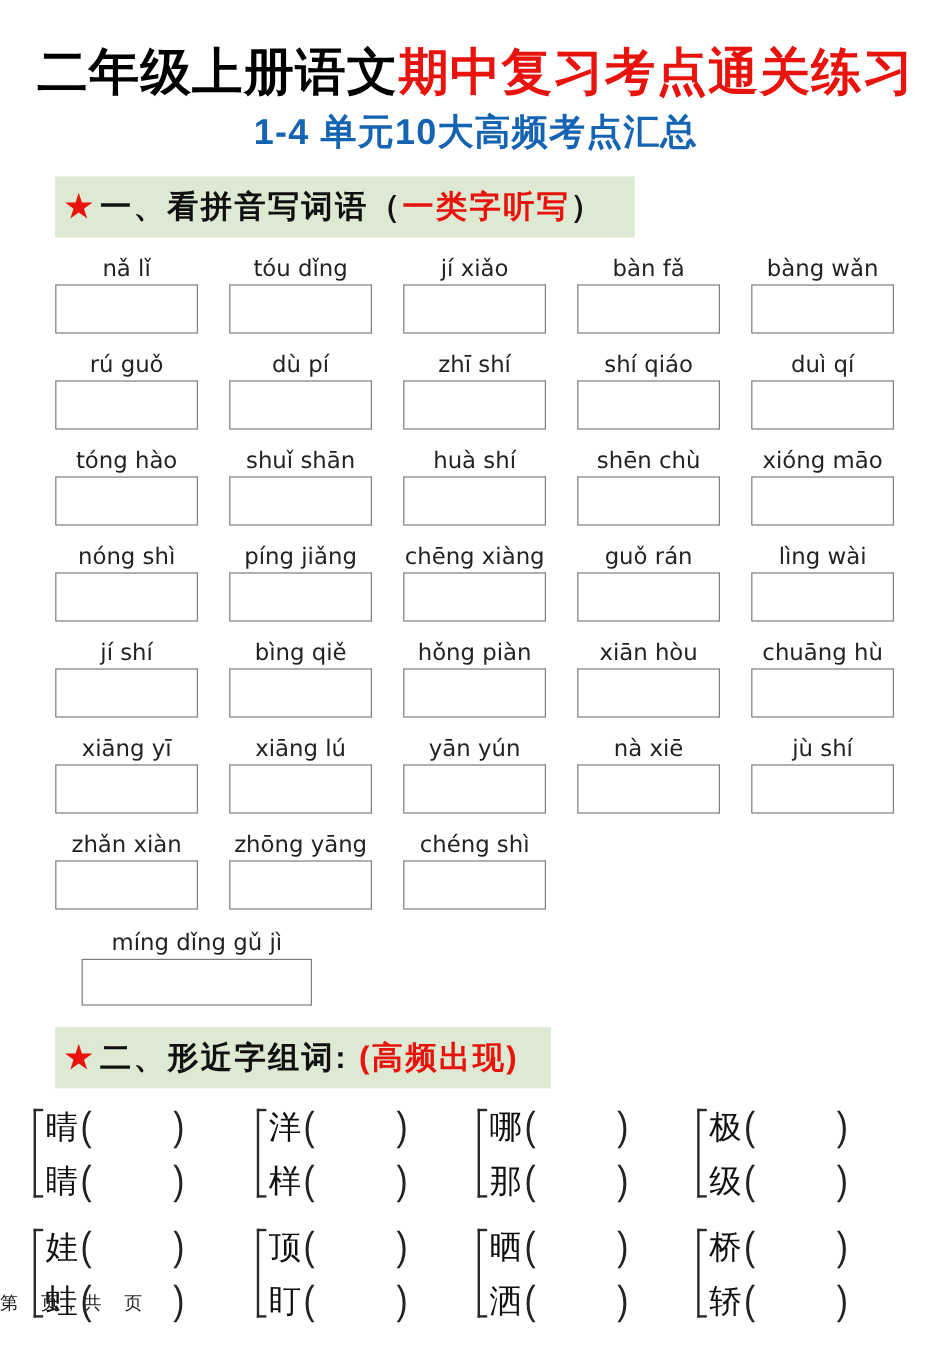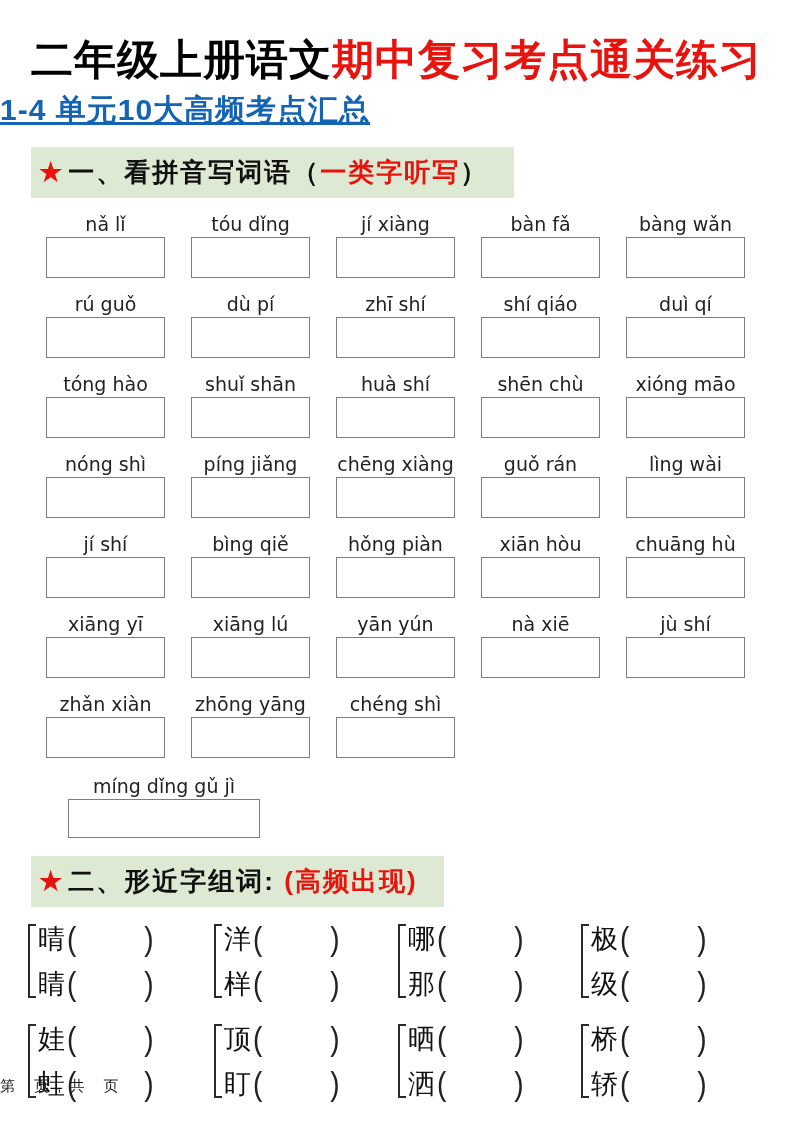--- a/index.html
+++ b/index.html
@@ -23,28 +23,28 @@
     text-align:center;
     font-size:42px;
     font-weight:bold;
     letter-spacing:1px;
     line-height:1.15;
     color:#000;
     white-space:nowrap;
   }
   .red{color:var(--red);}
   .subtitle{
+    text-align:center;
     font-size:30px;
     font-weight:bold;
     color:var(--blue);
     margin-top:6px;
     letter-spacing:1px;
-    text-decoration:underline;
-  }
-  .bar-wrap{margin:16px 0 0 31px;}
+  }
+  .bar-wrap{margin:16px 0 0 46px;}
   .bar{
     display:inline-block;
     background:var(--green);
     font-size:26px;
     font-weight:600;
     padding:8px 26px 8px 8px;
     letter-spacing:2px;
     color:#101010;
   }
   .star{margin-right:4px;}
@@ -126,21 +126,21 @@
   <div class="pgrid">
     <div class="cell">
         <div class="py">nǎ lǐ</div>
         <div class="box"></div>
       </div>
     <div class="cell">
         <div class="py">tóu dǐng</div>
         <div class="box"></div>
       </div>
     <div class="cell">
-        <div class="py">jí xiàng</div>
+        <div class="py">jí xiǎo</div>
         <div class="box"></div>
       </div>
     <div class="cell">
         <div class="py">bàn fǎ</div>
         <div class="box"></div>
       </div>
     <div class="cell">
         <div class="py">bàng wǎn</div>
         <div class="box"></div>
       </div>

